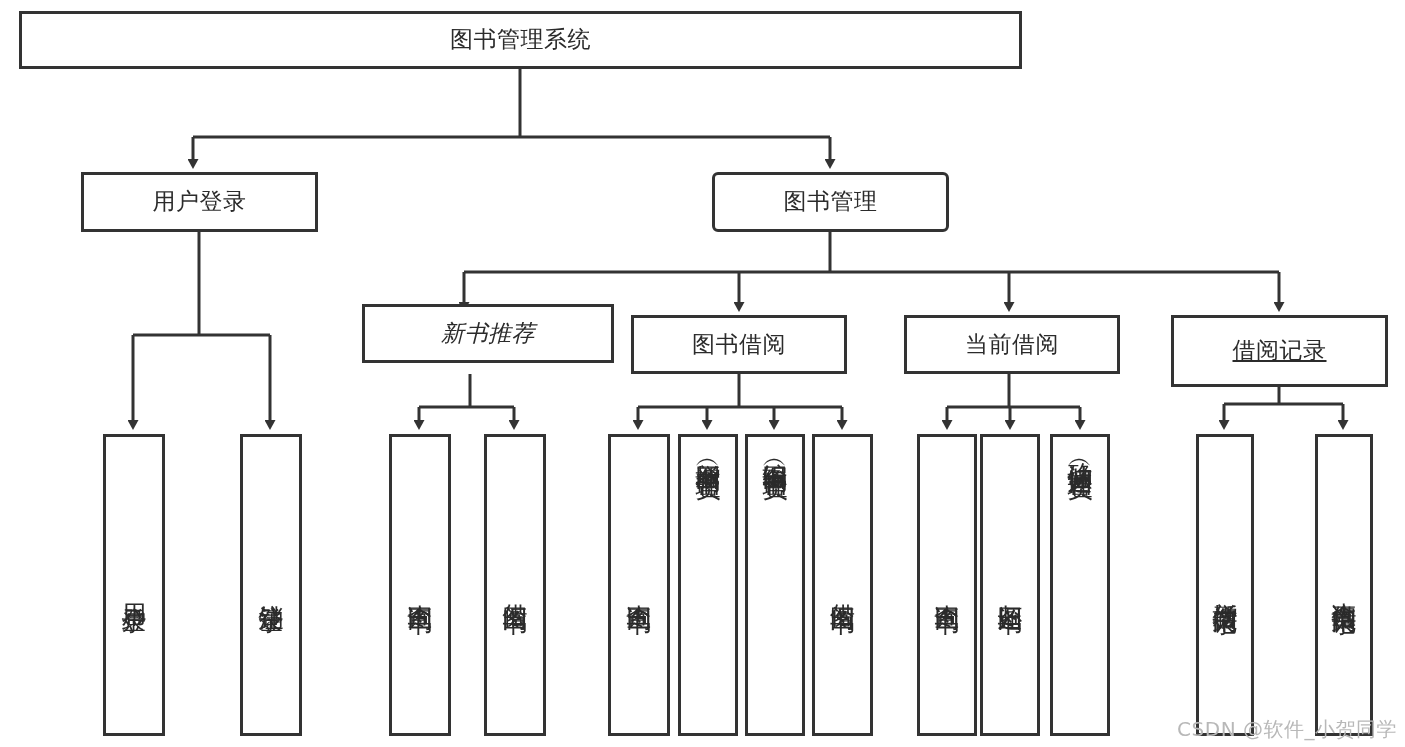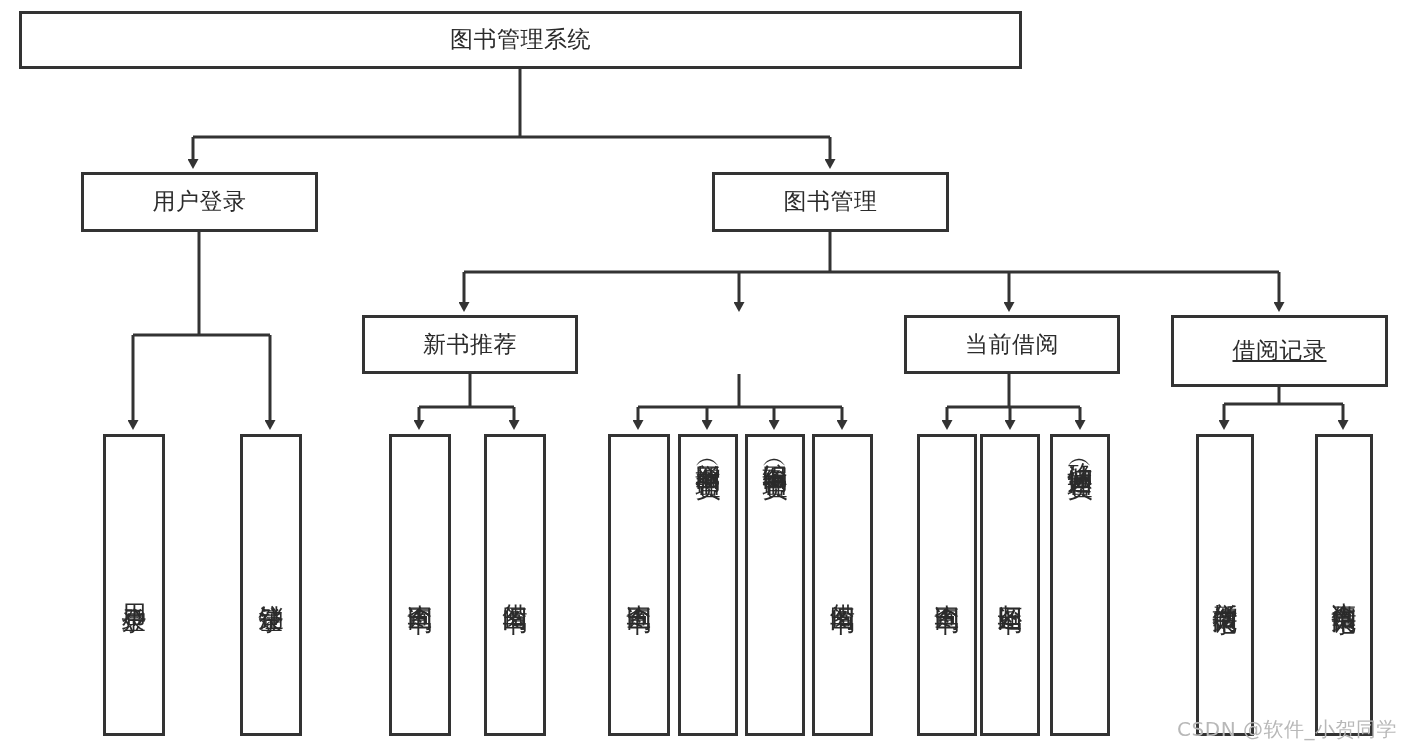--- a/index.html
+++ b/index.html
@@ -132,26 +132,29 @@
     </g>
   </svg>
 
   <div class="node h root" style="left:19px; top:11px; width:1003px; height:58px;">
     <span class="node-label">图书管理系统</span>
   </div>
 
   <div class="node h" style="left:81px; top:172px; width:237px; height:60px;">
     <span class="node-label">用户登录</span>
   </div>
-  <div class="node h" style="left:712px; top:172px; width:237px; height:60px;">
+  <div class="node h" style="left:712px; top:172px; width:237px; height:60px;border-radius:6px;">
     <span class="node-label">图书管理</span>
   </div>
 
-  <div class="node h" style="left:362px; top:315px; width:216px; height:59px;">
+  <div class="node h" style="left:362px; top:304px; width:252px; height:59px;font-style:italic;">
     <span class="node-label">新书推荐</span>
+  </div>
+  <div class="node h" style="left:631px; top:315px; width:216px; height:59px;">
+    <span class="node-label">图书借阅</span>
   </div>
   <div class="node h" style="left:904px; top:315px; width:216px; height:59px;">
     <span class="node-label">当前借阅</span>
   </div>
   <div class="node h" style="left:1171px; top:315px; width:217px; height:72px;text-decoration:underline;">
     <span class="node-label">借阅记录</span>
   </div>
 
   <div class="node v center" style="left:103px; top:434px; width:62px; height:302px;">
     <span class="node-label">用户登录</span>

